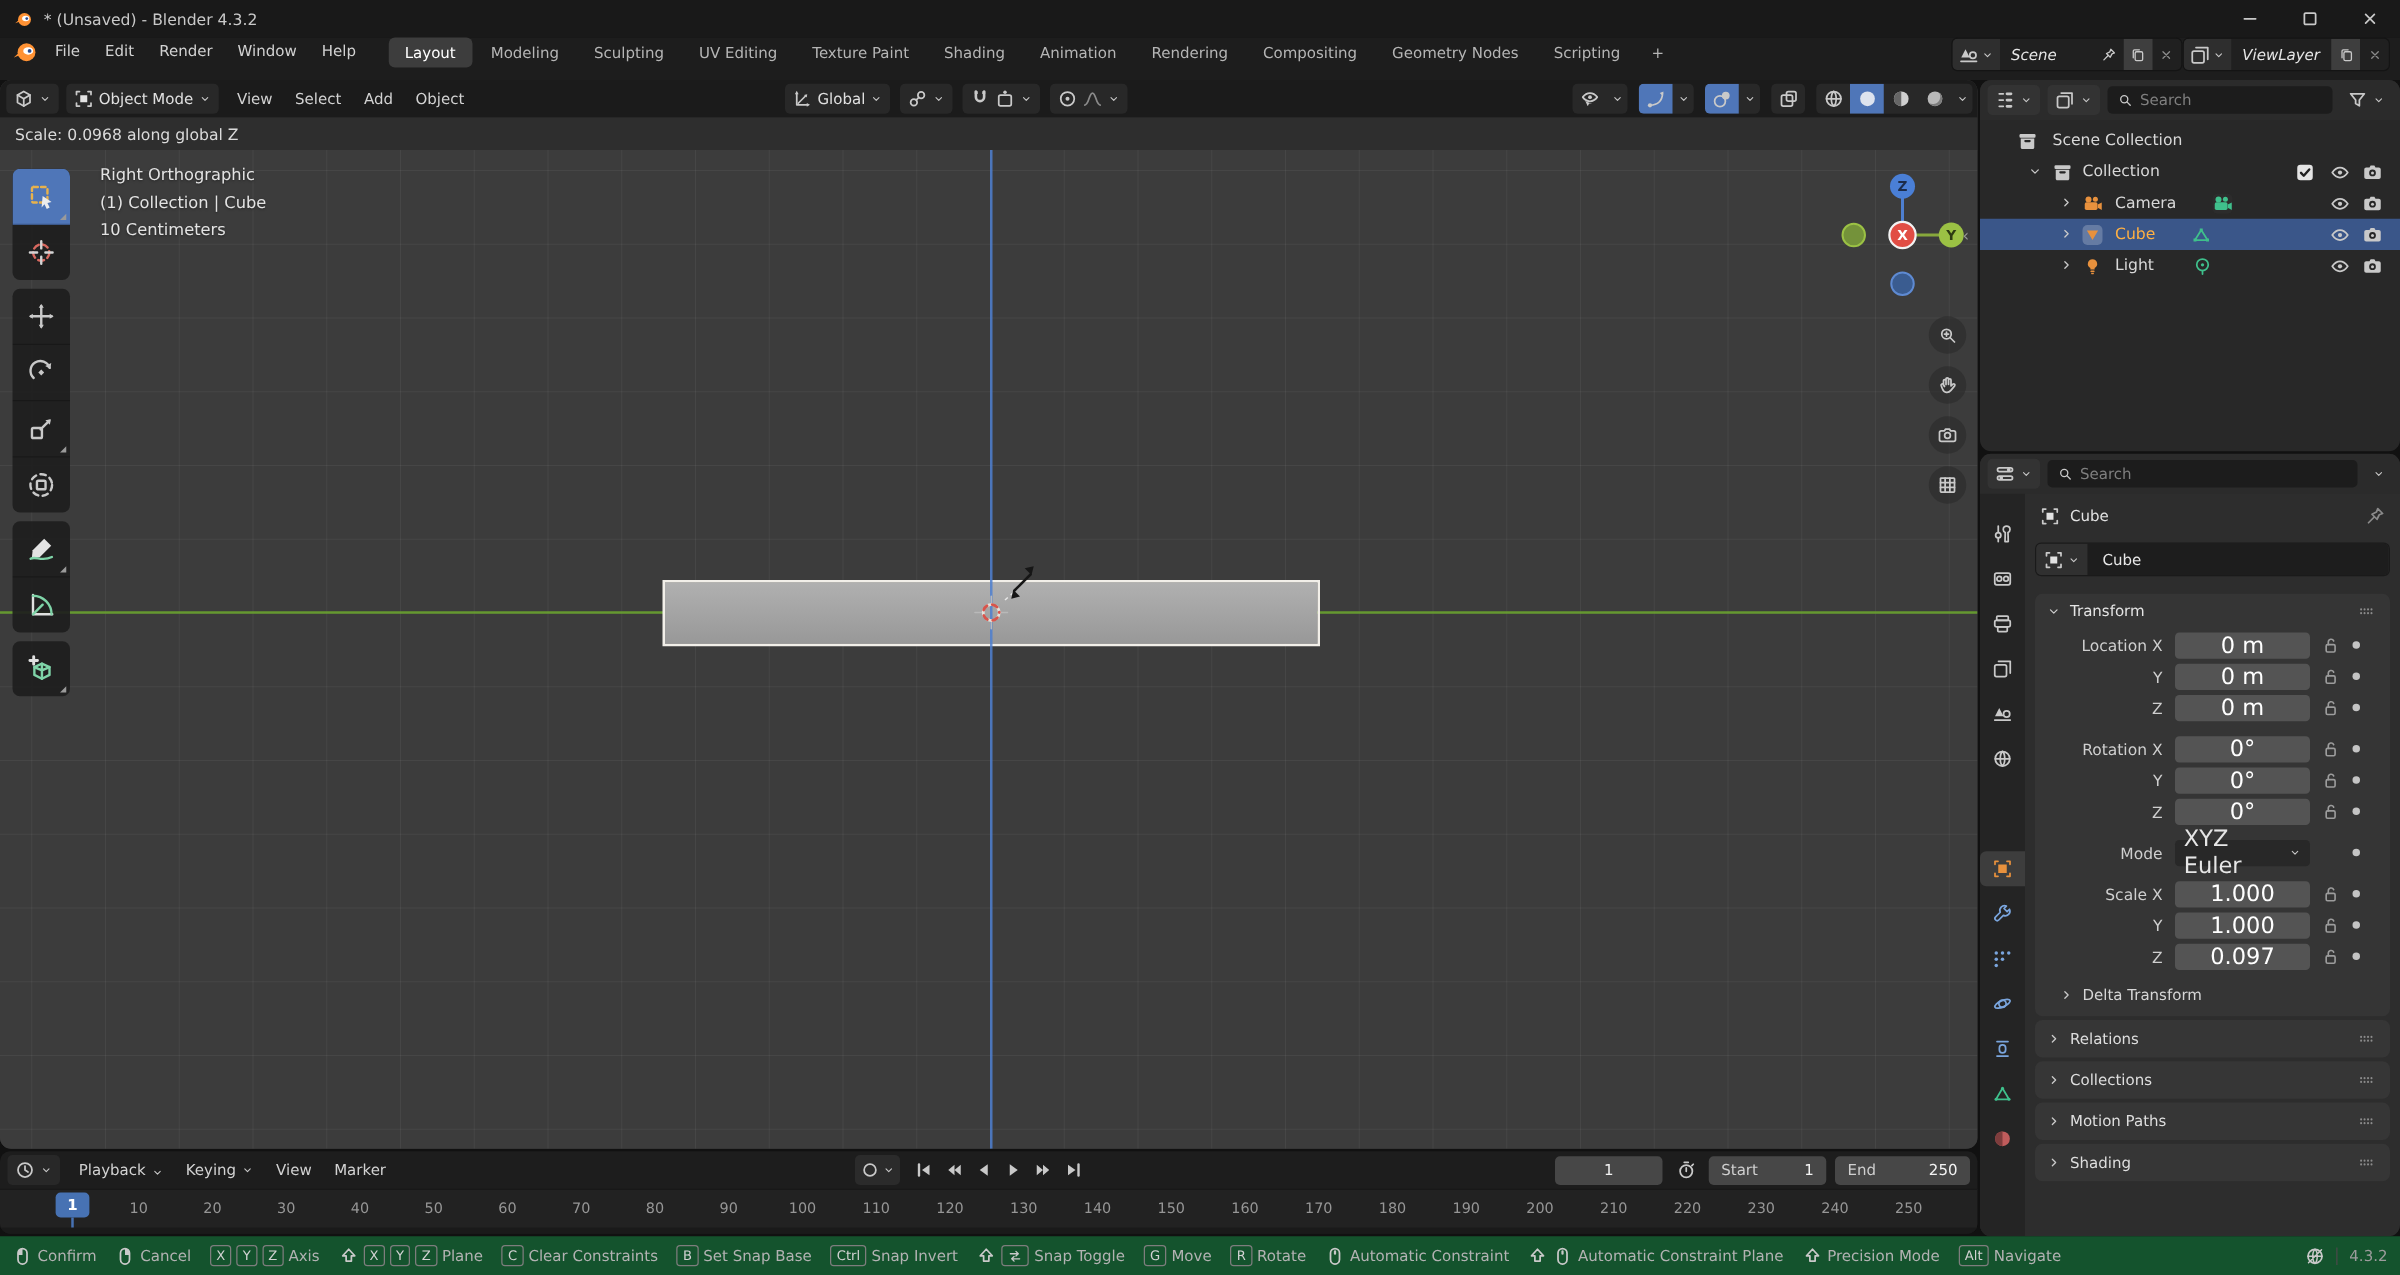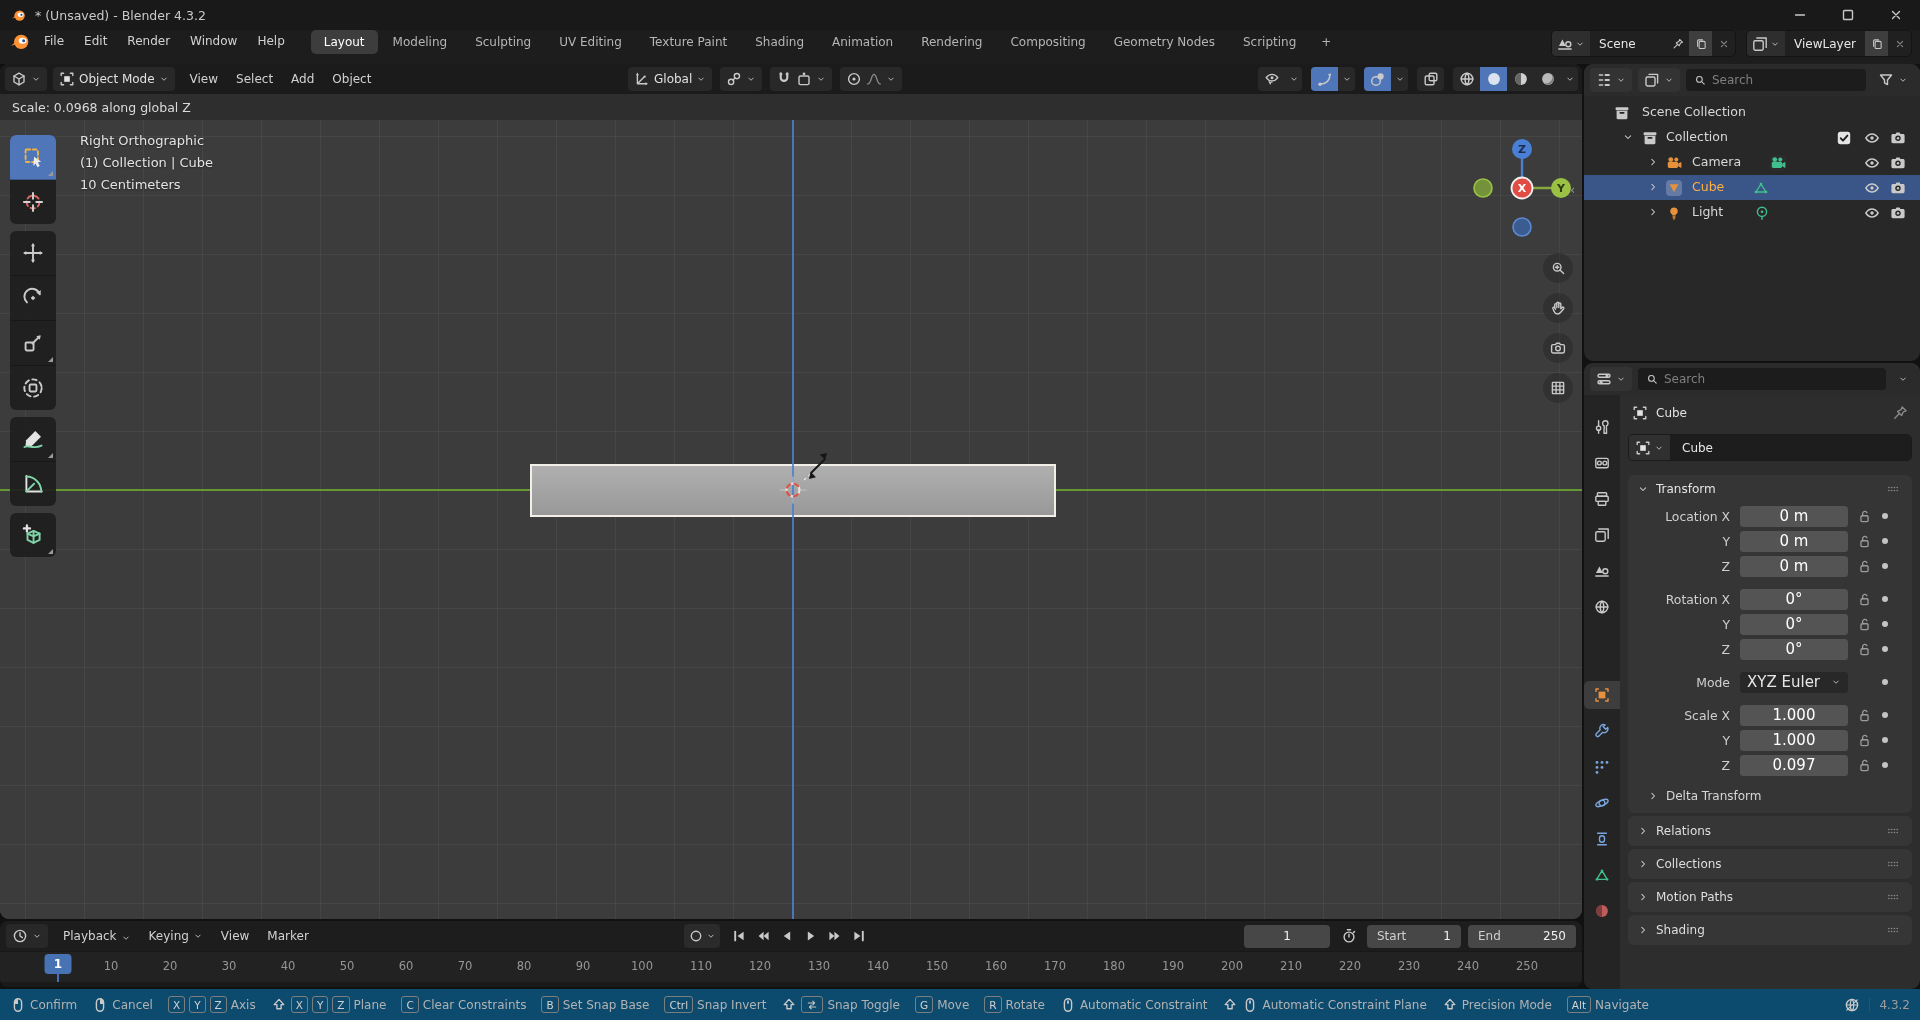--- a/index.html
+++ b/index.html
@@ -20,21 +20,21 @@
   .win-controls{margin-left:auto;display:flex;height:30px;}
   .win-btn{width:48px;height:30px;display:flex;align-items:center;justify-content:center;color:#c2c2c2;}
 
   
   .topbar{position:absolute;left:0;top:30px;width:1920px;height:34px;background:#1d1d1d;display:flex;align-items:flex-start;padding:0 8px;box-sizing:border-box;}
   .menu-item{padding:4px 10px;border-radius:4px;color:#d2d2d2;white-space:nowrap;}
   .ws-tabs{display:flex;align-items:center;margin-left:16px;gap:2px;}
   .ws-tab{padding:5px 13px;border-radius:5px;color:#b5b5b5;white-space:nowrap;}
   .ws-tab.active{background:#3d3d3d;color:#fff;}
   .ws-add{padding:4px 10px;color:#b5b5b5;}
-  .topbar-right{margin-left:auto;display:flex;align-items:center;gap:10px;}
+  .topbar-right{margin-left:auto;display:flex;align-items:center;gap:0;font-style:italic;}
   .id-widget{display:flex;align-items:center;height:25px;background:#202020;border-radius:5px;overflow:hidden;border:1px solid #141414;}
   .id-iconbtn{display:flex;align-items:center;gap:2px;background:#2e2e2e;height:25px;padding:0 5px;}
   .id-text{padding:0 9px;color:#e6e6e6;min-width:58px;}
   .id-action{width:23px;height:25px;display:flex;align-items:center;justify-content:center;}
   .id-action.raised{background:#3e3e3e;}
 
   
   .viewport{position:absolute;left:0;top:64px;width:1582px;height:855px;background:#3c3c3c;border-radius:9px;overflow:hidden;}
   .vp-header{position:relative;height:30px;background:#1b1b1b;display:flex;align-items:center;padding:0 5px;gap:6px;z-index:20;}
   .hbtn{display:flex;align-items:center;gap:4px;background:#282828;border-radius:4px;height:24px;padding:0 6px;}
@@ -94,21 +94,21 @@
   .crumb-text{color:#e2e2e2;flex:1;}
   .name-row{display:flex;align-items:stretch;margin-top:13px;height:25px;border-radius:5px;overflow:hidden;border:1px solid #1a1a1a;}
   .name-icon{display:flex;align-items:center;gap:3px;background:#303030;padding:0 6px;}
   .name-value{flex:1;background:#1d1d1d;display:flex;align-items:center;padding-left:12px;color:#e8e8e8;}
   .tpanel{margin-top:14px;background:#353535;border-radius:6px;padding-bottom:10px;}
   .tpanel-head{height:27px;display:flex;align-items:center;gap:7px;padding:0 9px;color:#e4e4e4;}
   .grip{margin-left:auto;color:#8b8b8b;width:20px;height:12px;}
   .trow{display:flex;align-items:center;height:22px;margin-top:3px;padding-left:2px;}
   .trow.gap{margin-top:11px;}
   .trow .tlabel{width:100px;text-align:right;padding-right:10px;color:#cfcfcf;font-size:12.4px;white-space:nowrap;}
-  .tfield{width:108px;height:21px;background:#545454;border-radius:3.5px;display:flex;align-items:center;justify-content:center;color:#fff;font-size:15px;}
+  .tfield{width:108px;height:21px;background:#545454;border-radius:3.5px;display:flex;align-items:center;justify-content:center;color:#fff;font-size:18px;}
   .tfield.drop{background:#282828;justify-content:space-between;padding:0 7px;box-sizing:border-box;width:108px;color:#e6e6e6;}
   .tlock{margin-left:9px;width:15px;height:15px;color:#9c9c9c;}
   .tdot{margin-left:10px;width:6px;height:6px;border-radius:50%;background:#c4c4c4;}
   .subpanel-row{display:flex;align-items:center;gap:7px;margin-top:13px;padding-left:19px;color:#d6d6d6;}
   .cpanel{margin-top:3px;height:30px;background:#363636;border-radius:6px;display:flex;align-items:center;gap:7px;padding:0 9px;color:#dedede;}
 
   
   .timeline{position:absolute;left:0;top:921px;width:1582px;height:66px;background:#1d1d1d;border-radius:8px;overflow:hidden;}
   .tl-header{position:relative;height:30px;display:flex;align-items:center;padding:0 6px;gap:6px;}
   .tl-transport{position:absolute;left:684px;top:3px;display:flex;align-items:center;gap:7px;}
@@ -119,21 +119,21 @@
   .tl-frame{width:86px;}
   .tl-rangefield{padding:0 10px;gap:14px;display:flex;justify-content:space-between;}
   .tl-rangefield .rl{color:#cfcfcf;}
   .tl-ruler{position:relative;height:30px;background:#222;border-top:1px solid #181818;}
   .tick{position:absolute;top:7px;transform:translateX(-50%);color:#969696;font-size:11.5px;}
   .playhead-badge{position:absolute;top:2px;width:27px;height:20px;border-radius:4px;background:var(--playhead-blue);color:#fff;font-weight:bold;display:flex;align-items:center;justify-content:center;transform:translateX(-50%);}
   .playhead-line{position:absolute;top:22px;bottom:0;width:2px;background:var(--playhead-blue);transform:translateX(-50%);}
   .tl-scroll{height:6px;background:#1a1a1a;}
 
   
-  .statusbar{position:absolute;left:0;top:989px;width:1920px;height:31px;background:#0c4a6e;display:flex;align-items:center;padding:0 10px;box-sizing:border-box;gap:15px;color:#b2b2b2;}
+  .statusbar{position:absolute;left:0;top:989px;width:1920px;height:31px;background:#14532d;display:flex;align-items:center;padding:0 10px;box-sizing:border-box;gap:15px;color:#b2b2b2;}
   .sb-item{display:flex;align-items:center;gap:4px;white-space:nowrap;}
   .kbd{border:1px solid #7d7d7d;border-radius:3px;padding:0 4px;height:15px;line-height:14px;font-size:10.5px;color:#d2d2d2;display:inline-flex;align-items:center;}
   .sb-right{margin-left:auto;display:flex;align-items:center;gap:9px;color:#9c9c9c;}
   .sb-div{width:1px;height:14px;background:#4a4a4a;}
 </style>
 </head>
 <body>
 
 <div id="app">
 

